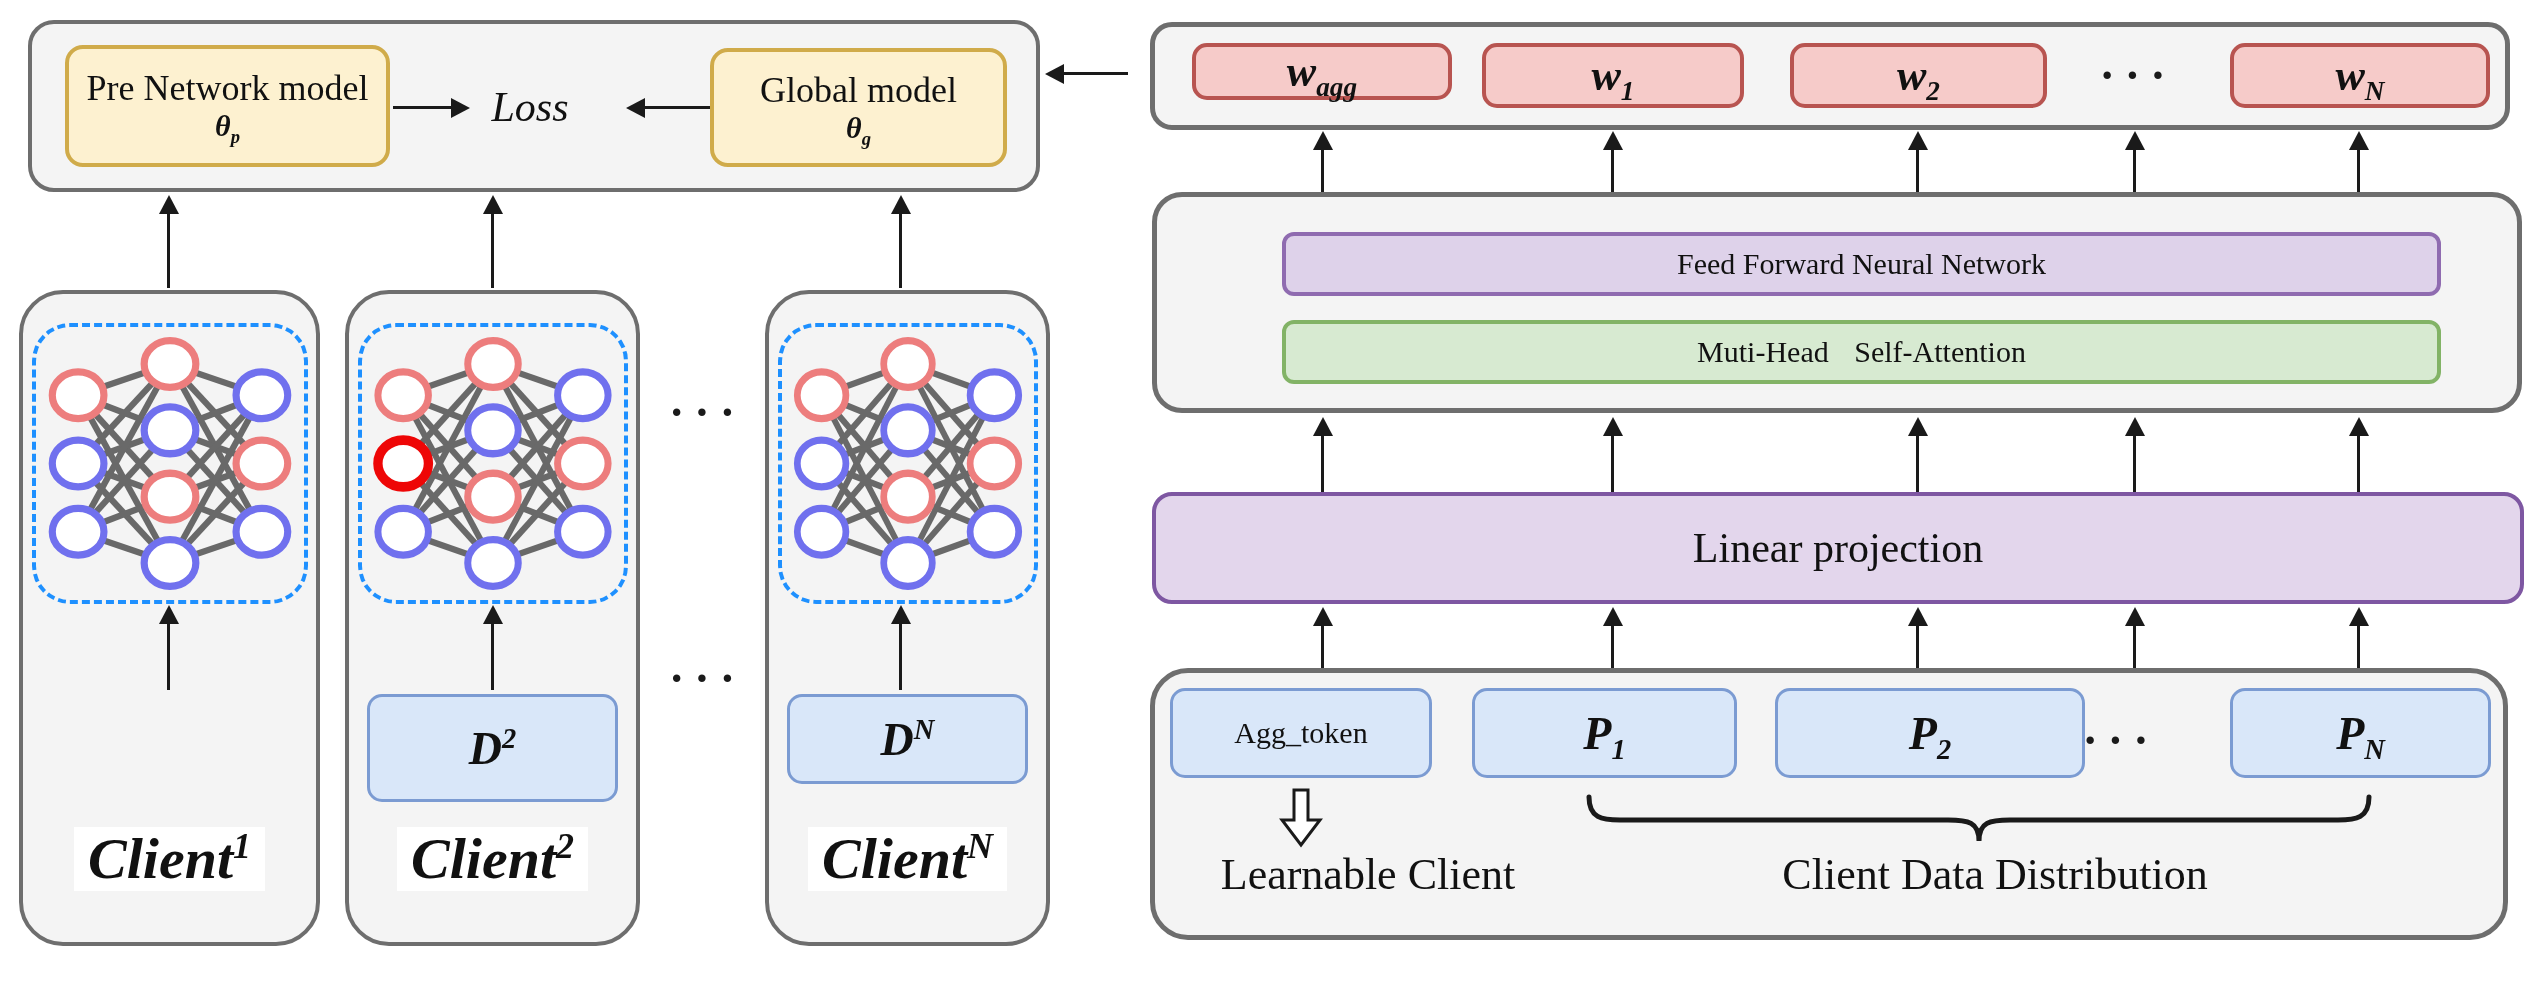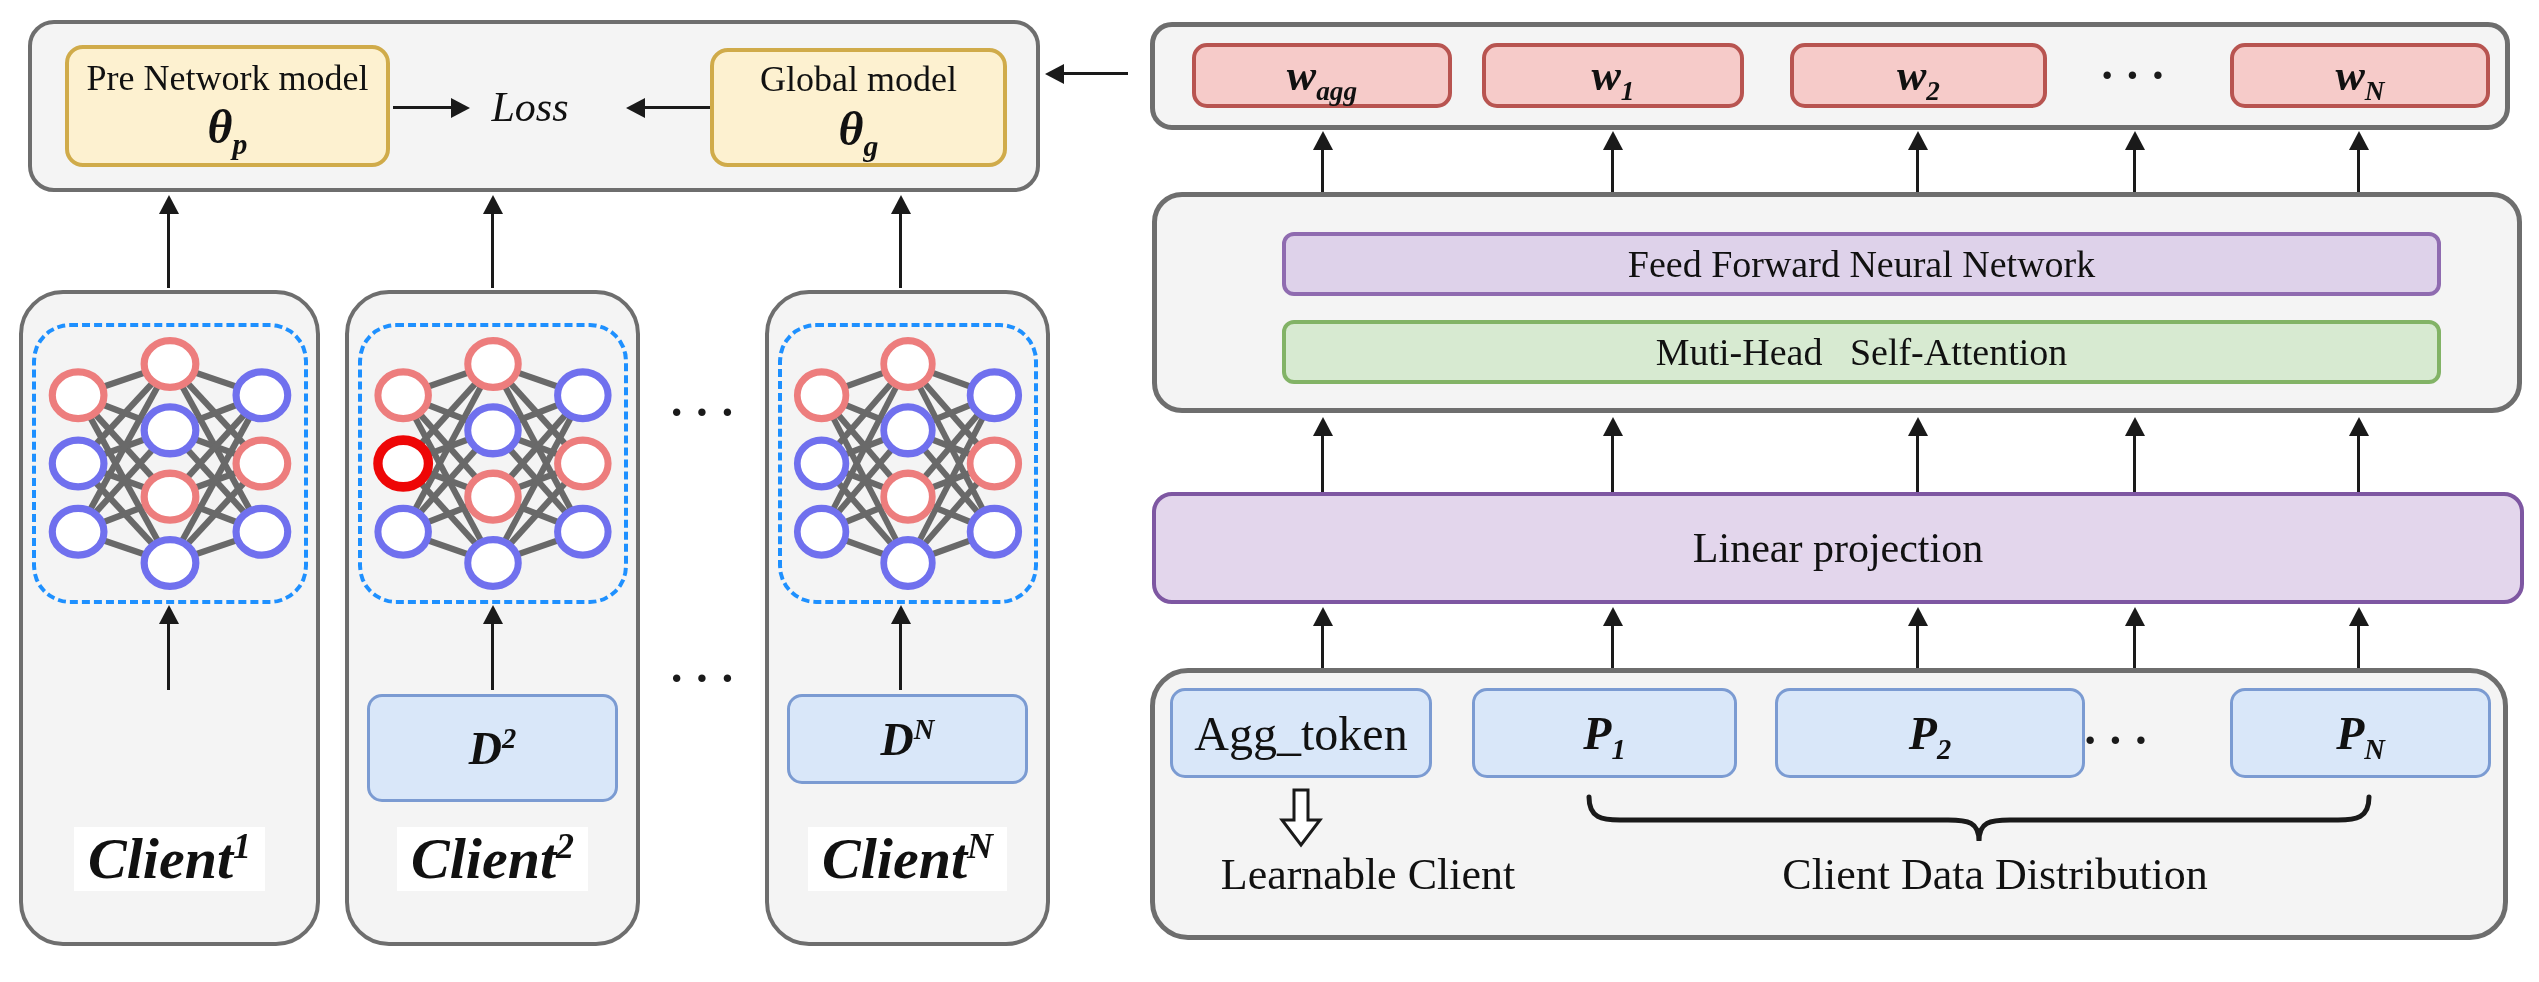--- a/index.html
+++ b/index.html
@@ -23,22 +23,22 @@
   .rbox{background:var(--red-fill,#f6cbc9);border:4px solid var(--red-border,#b85450);border-radius:15px;}
   .bbox{background:var(--blue-fill,#d9e7f9);border:3px solid var(--blue-border,#7b9bd2);border-radius:15px;}
   .ffnbox{background:var(--purple-fill,#ded2ea);border:4px solid var(--purple-border,#8f6bb0);border-radius:12px;}
   .gbox{background:var(--green-fill,#d7ead1);border:4px solid var(--green-border,#82b366);border-radius:12px;}
   .linbox{background:var(--linear-fill,#e3d6ec);border:4px solid var(--linear-border,#7e57a2);border-radius:20px;}
   .dashedbox{
     position:absolute;box-sizing:border-box;border:4px dashed var(--dashed-border,#1e90ff);
     border-radius:38px;background:transparent;
   }
   .serif36{font-size:36px;}
-  .serif38{font-size:38px;}
-  .serif40{font-size:48px;}
+  .serif38{font-size:30px;}
+  .serif40{font-size:30px;}
   .serif42{font-size:42px;}
   .serif44{font-size:44px;}
   .math{font-style:italic;font-weight:bold;}
   .loss{font-style:italic;font-size:42px;}
   sup,sub{font-size:62%;line-height:0;}
   .wsp{word-spacing:18px;}
   .clabel{display:flex;align-items:center;justify-content:center;}
   .clabel span.bgpatch{
     background:#ffffff;padding:0 14px;font-size:58px;font-weight:bold;font-style:italic;line-height:1.1;
   }
@@ -232,21 +232,21 @@
   <div class="varrow" style="left:899px;top:622px;height:68px;"></div>
   <div class="box bbox" style="left:787px;top:694px;width:241px;height:90px;">
     <span class="math" style="font-size:46px;"><span>D</span><sup>N</sup></span>
   </div>
   <div class="box clabel" style="left:765px;top:826px;width:285px;height:66px;">
     <span class="bgpatch"><span>Client</span><sup>N</sup></span>
   </div>
 
   <div class="panel thick" style="left:1150px;top:22px;width:1360px;height:108px;border-radius:22px;"></div>
 
-  <div class="box rbox" style="left:1192px;top:43px;width:260px;height:65px;">
+  <div class="box rbox" style="left:1192px;top:43px;width:260px;height:57px;">
     <span class="math serif44"><span>w</span><sub>agg</sub></span>
   </div>
   <div class="box rbox" style="left:1482px;top:43px;width:262px;height:65px;">
     <span class="math serif44"><span>w</span><sub>1</sub></span>
   </div>
   <div class="box rbox" style="left:1790px;top:43px;width:257px;height:65px;">
     <span class="math serif44"><span>w</span><sub>2</sub></span>
   </div>
   <div class="dots" style="left:2085px;top:49px;width:105px;height:52px;">···</div>
   <div class="box rbox" style="left:2230px;top:43px;width:260px;height:65px;">

